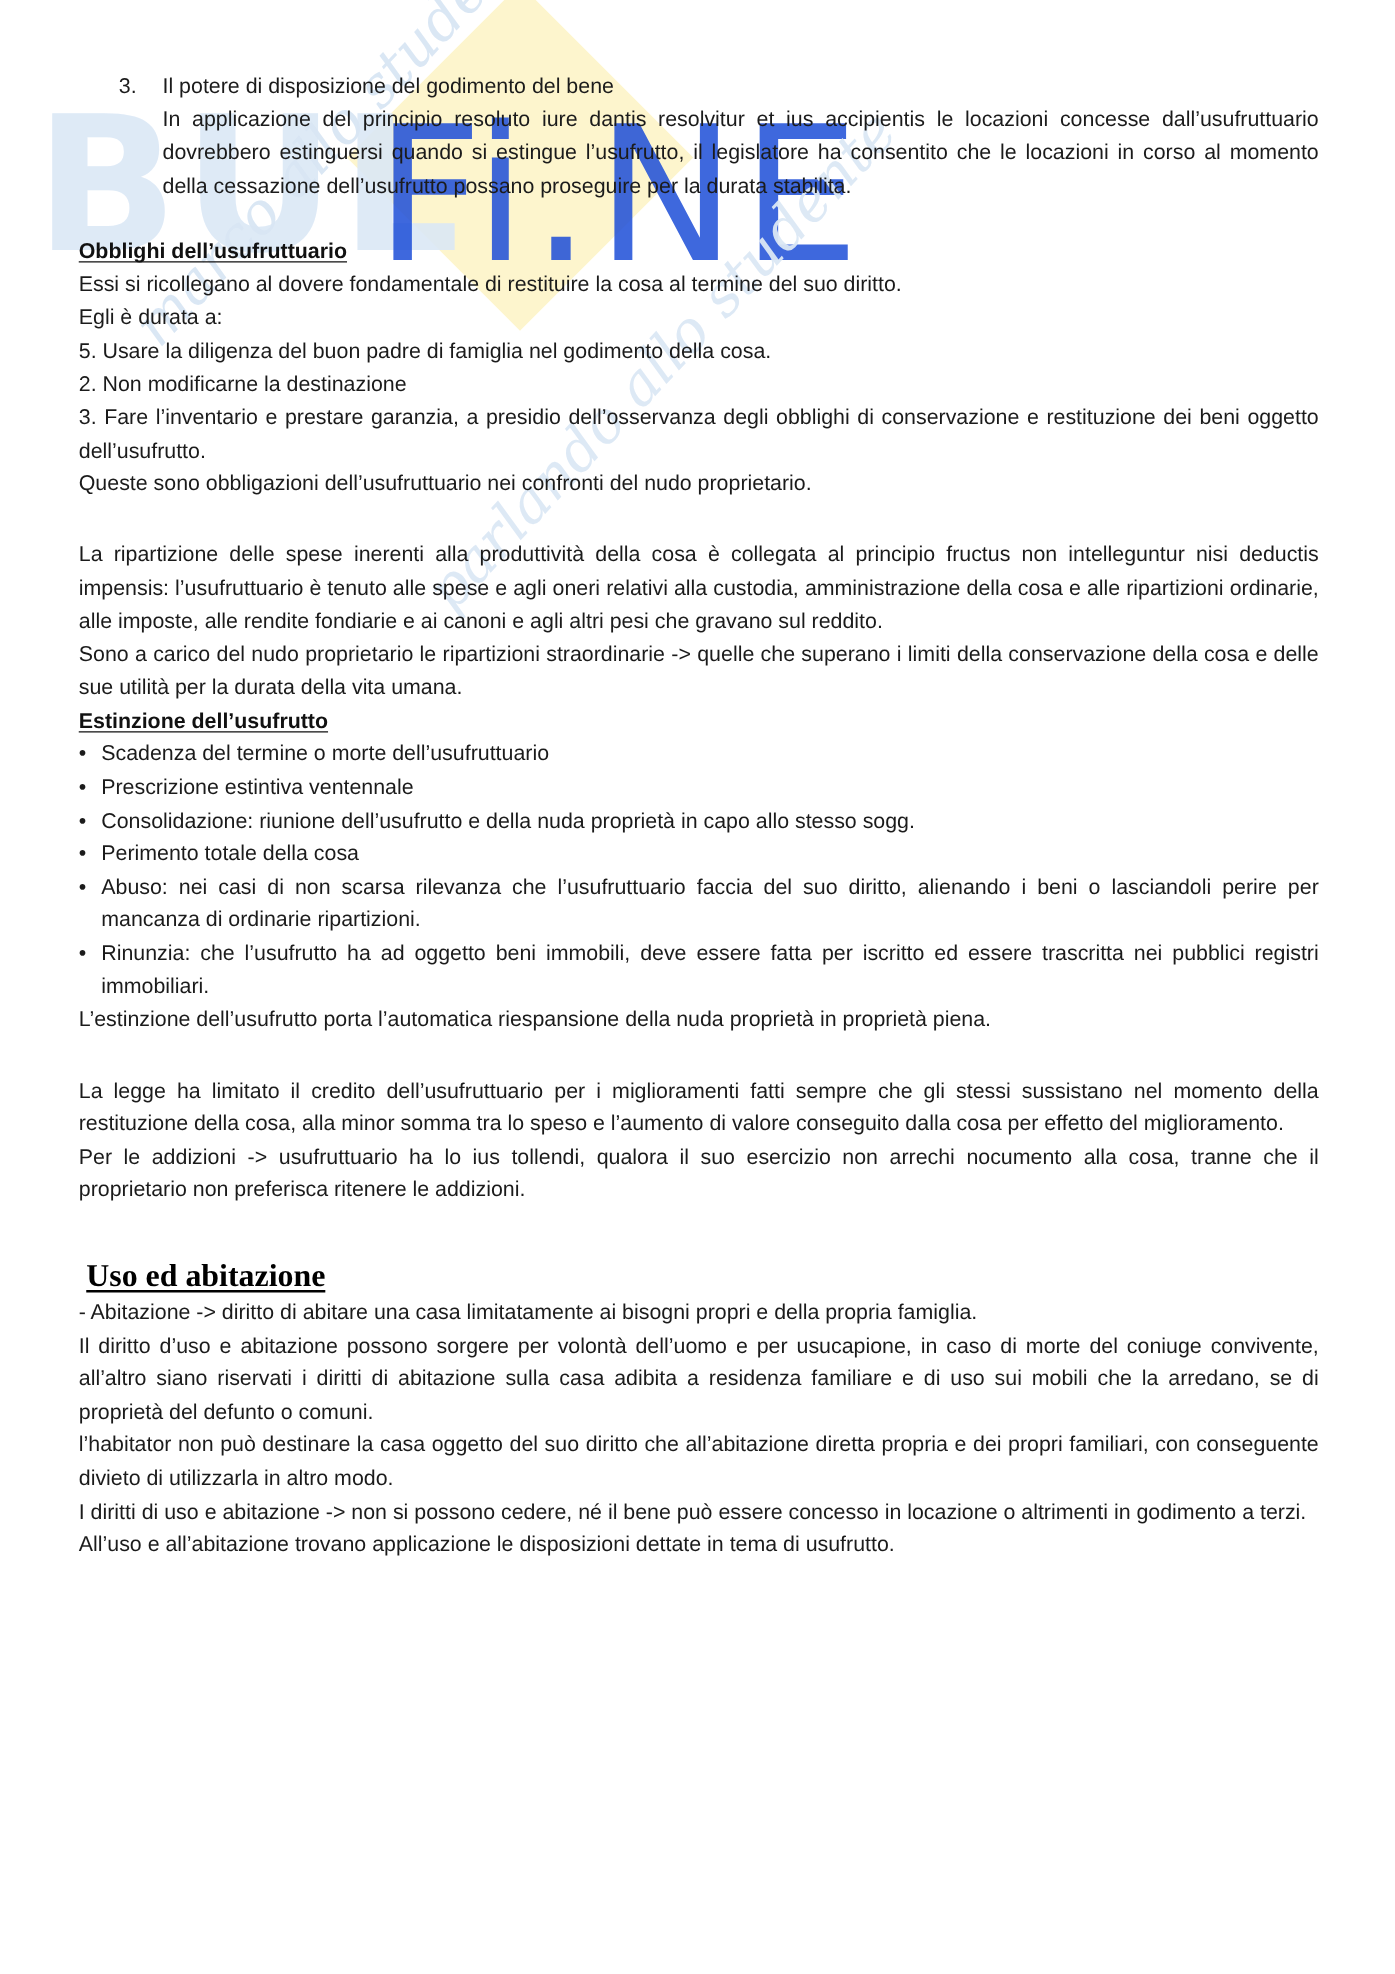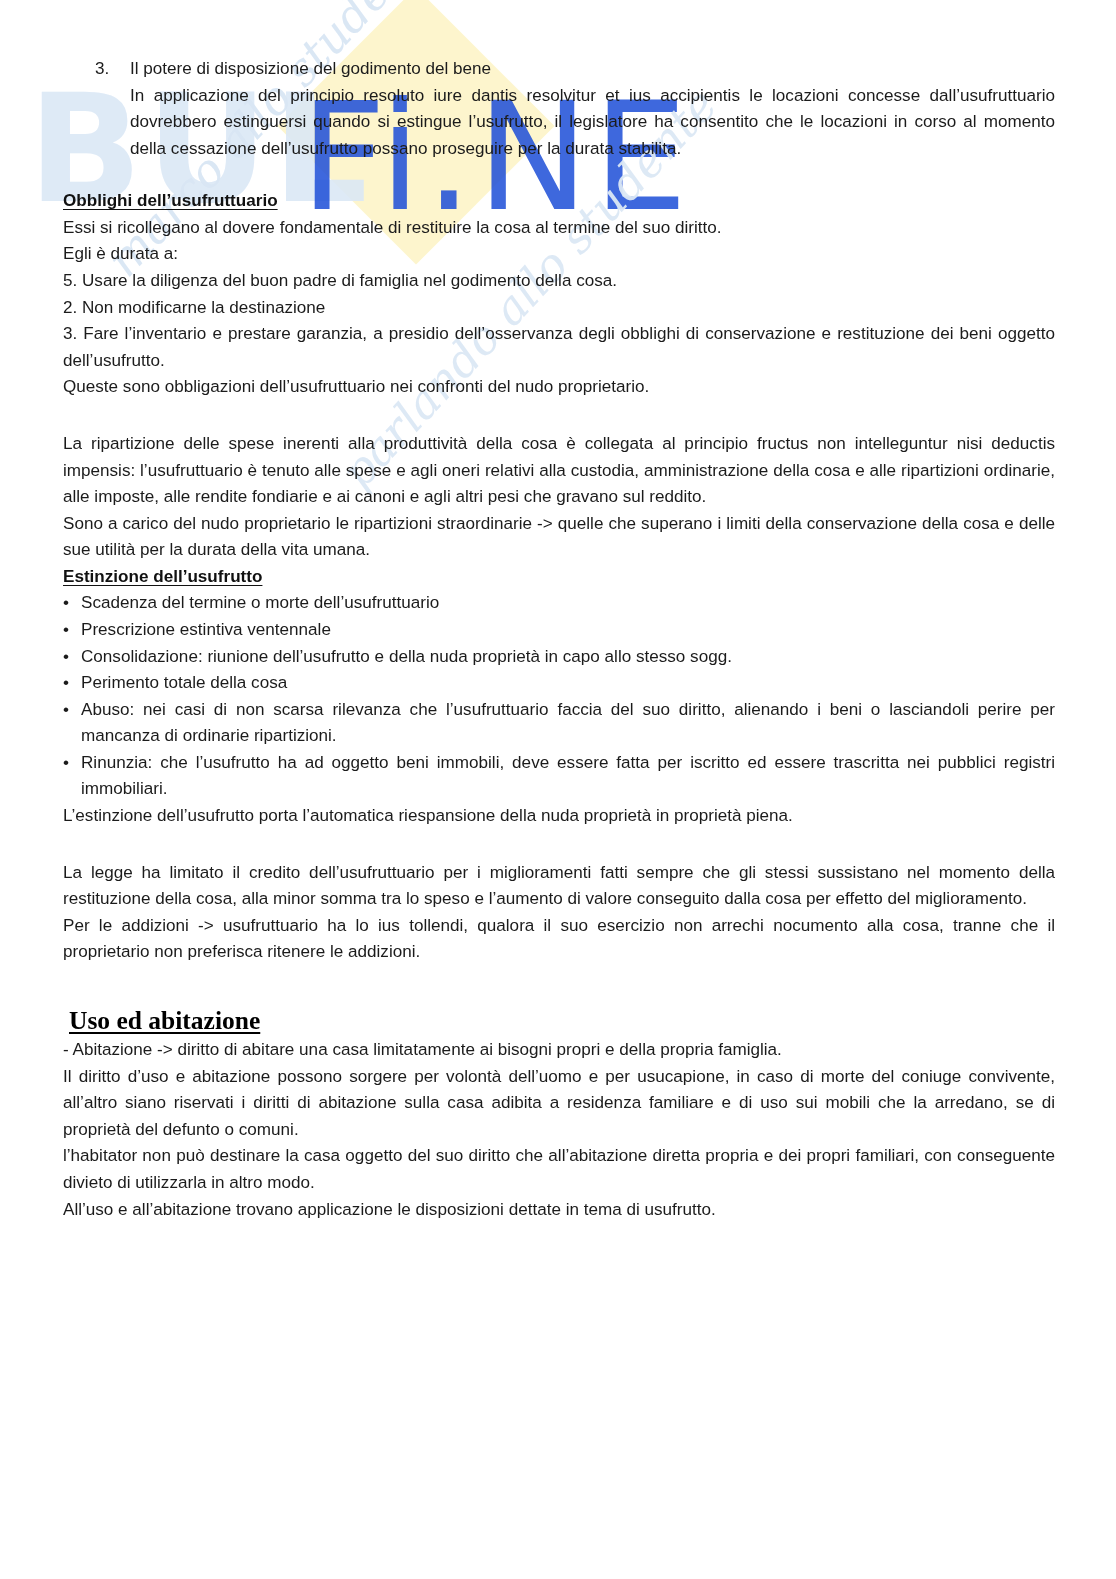--- a/index.html
+++ b/index.html
@@ -252,16 +252,17 @@
     <div class="body-text">Per le addizioni -&gt; usufruttuario ha lo ius tollendi, qualora il suo esercizio non arrechi nocumento alla cosa, tranne che il proprietario non preferisca ritenere le addizioni.</div>
 
     <div class="gap-xl"></div>
 
     <div class="heading-serif-wrap">
       <span class="heading-serif">Uso ed abitazione</span>
     </div>
     <div class="body-text nowrap-last">- Abitazione -&gt; diritto di abitare una casa limitatamente ai bisogni propri e della propria famiglia.</div>
     <div class="body-text">Il diritto d’uso e abitazione possono sorgere per volontà dell’uomo e per usucapione, in caso di morte del coniuge convivente, all’altro siano riservati i diritti di abitazione sulla casa adibita a residenza familiare e di uso sui mobili che la arredano, se di proprietà del defunto o comuni.</div>
     <div class="body-text">l’habitator non può destinare la casa oggetto del suo diritto che all’abitazione diretta propria e dei propri familiari, con conseguente divieto di utilizzarla in altro modo.</div>
+    <div class="body-text">I diritti di uso e abitazione -&gt; non si possono cedere, né il bene può essere concesso in locazione o altrimenti in godimento a terzi.</div>
     <div class="body-text nowrap-last">All’uso e all’abitazione trovano applicazione le disposizioni dettate in tema di usufrutto.</div>
 
   </div>
 </div>
 
 </body></html>

